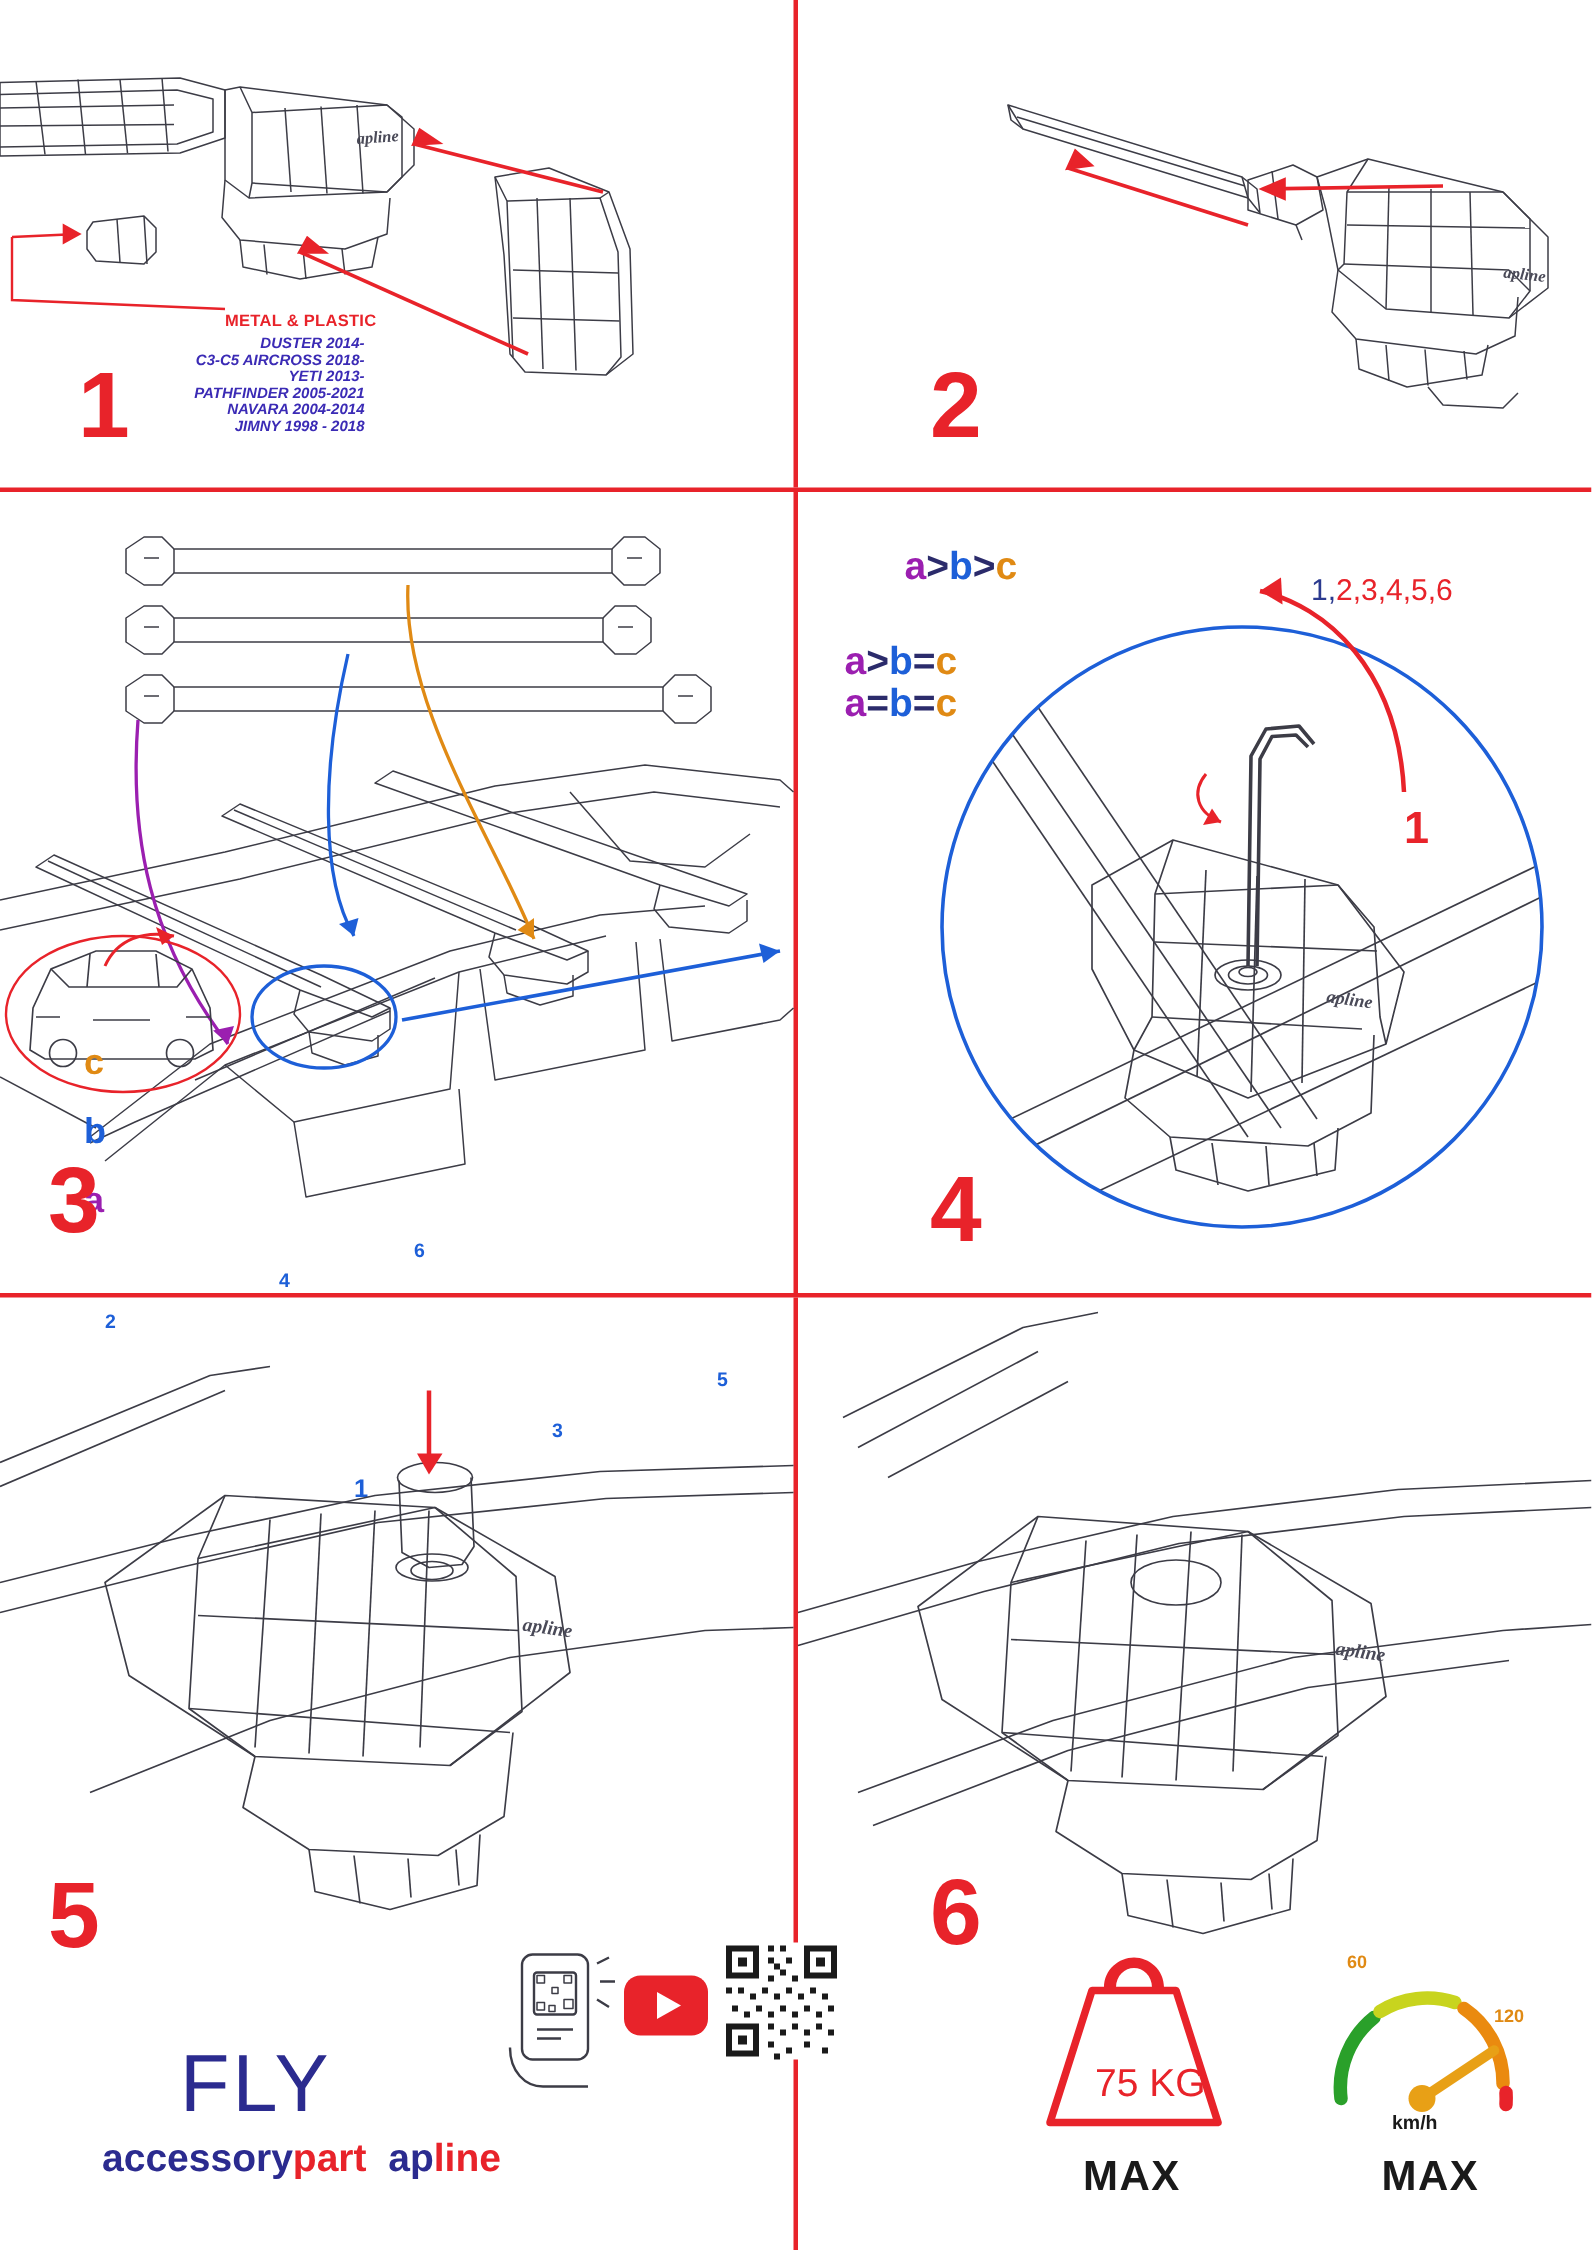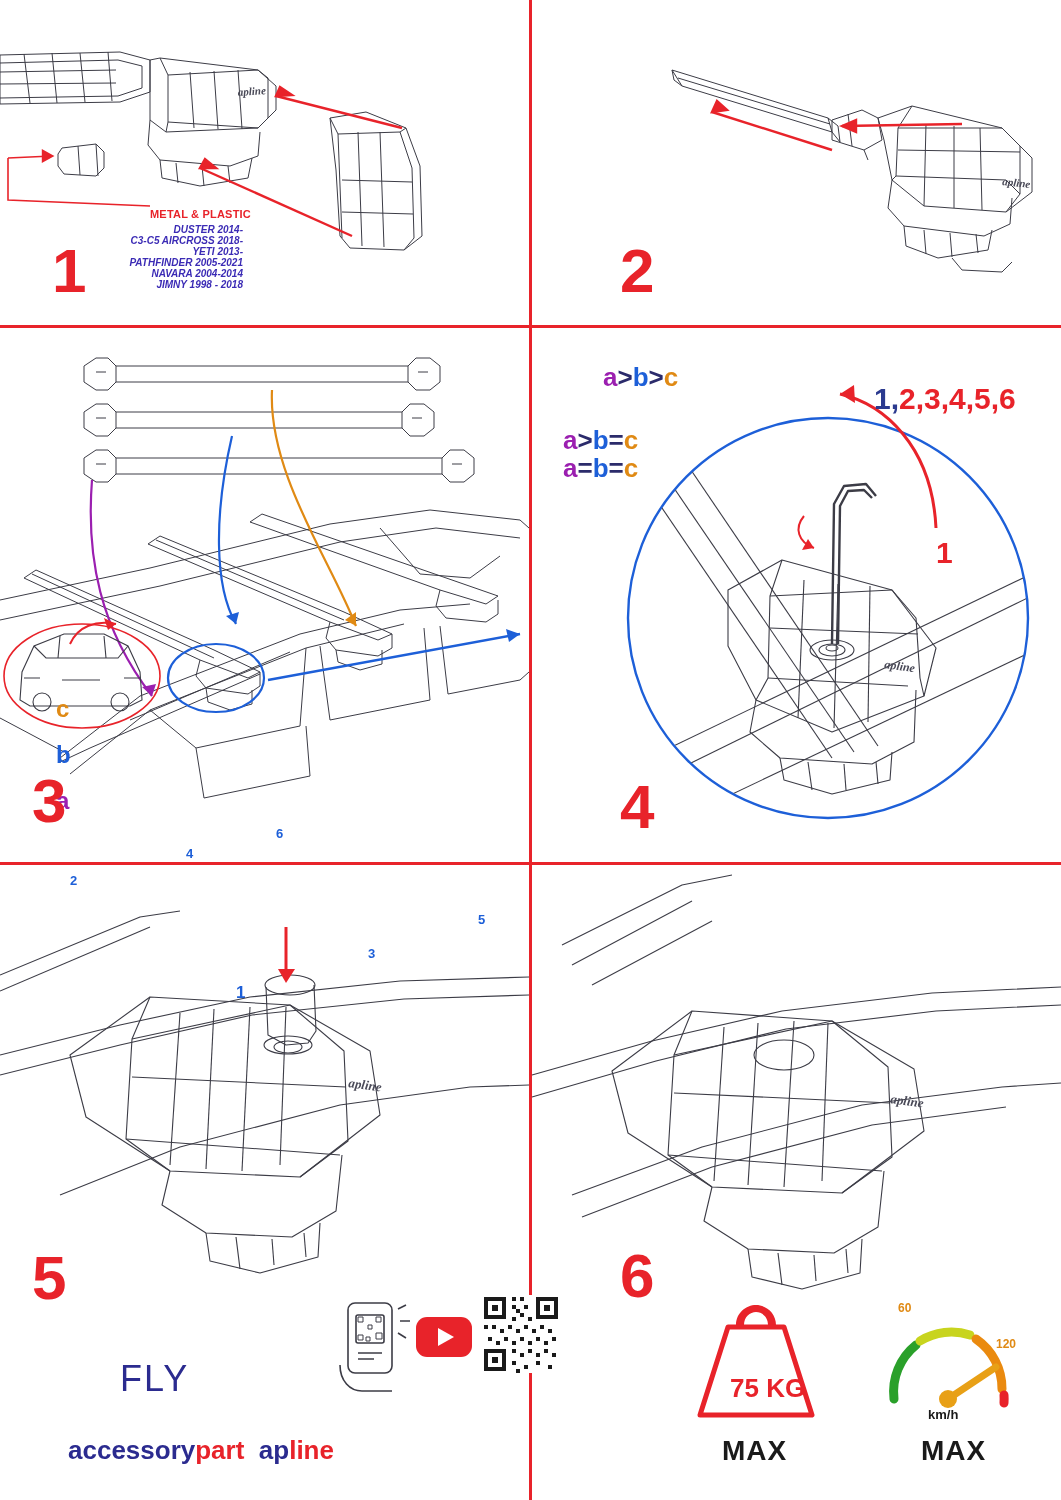--- a/index.html
+++ b/index.html
@@ -32,39 +32,39 @@
   .abc{position:absolute;font-weight:700;font-size:26px;line-height:1;}
   .abc .a{color:#9b1fb0;}
   .abc .b{color:#1d5fd8;}
   .abc .c{color:#e08a14;}
   .abc .op{color:#2b2b6b;}
 
   .lbl-a{position:absolute;color:#9b1fb0;font-weight:700;font-size:24px;}
   .lbl-b{position:absolute;color:#1d5fd8;font-weight:700;font-size:24px;}
   .lbl-c{position:absolute;color:#e08a14;font-weight:700;font-size:24px;}
 
-  .seq{position:absolute;font-weight:700;font-size:30px;line-height:1;}
+  .seq{position:absolute;font-weight:400;font-size:20px;line-height:1;}
   .seq .s1{color:#2b3a8f;}
   .seq .s2{color:#e8232a;}
 
   .callout{position:absolute;color:#1d5fd8;font-weight:700;font-size:15px;}
   .callout.red{color:#e8232a;font-size:30px;}
 
   .brandfly{
-    position:absolute;color:#2b2b8f;font-weight:400;font-size:36px;letter-spacing:2px;
+    position:absolute;color:#2b2b8f;font-weight:400;font-size:54px;letter-spacing:2px;
     font-family:"Liberation Sans", sans-serif;
   }
   .brandline{position:absolute;font-size:26px;font-weight:700;}
   .brandline .w1{color:#2b2b8f;}
   .brandline .w2{color:#e8232a;}
   .brandline .w4{color:#2b2b8f;}
   .brandline .w5{color:#e8232a;}
 
   .maxlabel{position:absolute;color:#1a1a1a;font-weight:700;font-size:28px;letter-spacing:1px;}
-  .kgtext{position:absolute;color:#e8232a;font-weight:700;font-size:26px;}
+  .kgtext{position:absolute;color:#e8232a;font-weight:400;font-size:26px;}
   .kmh{position:absolute;color:#1a1a1a;font-size:13px;font-weight:700;}
   .gspeed{position:absolute;color:#e08a14;font-size:12px;font-weight:700;text-align:center;}
 
   .tinylbl{position:absolute;color:#1d5fd8;font-weight:700;font-size:13px;}
   .logotext{
     font-family:"Liberation Serif", serif;font-style:italic;font-weight:700;
     fill:#4a4a58;
   }
 </style>
 </head>
@@ -450,21 +450,21 @@
           <rect x="70" y="58" width="4" height="4"></rect>
         <rect x="30" y="66" width="4" height="4"></rect>
           <rect x="42" y="70" width="4" height="4"></rect>
           <rect x="54" y="66" width="4" height="4"></rect>
         <rect x="66" y="70" width="4" height="4"></rect>
           <rect x="34" y="74" width="4" height="4"></rect>
       </g>
     </svg>
     <div class="stepnum" style="left:32px;top:382px;font-size:62px;">5</div>
     <div class="brandfly" style="left:120px;top:493px;">FLY</div>
-    <div class="brandline" style="left:68px;top:570px;">
+    <div class="brandline" style="left:68px;top:558px;">
       <span class="w1">accessory</span><span class="w2">part</span>&nbsp;&nbsp;<span class="w4">ap</span><span class="w5">line</span>
     </div>
   </div>
 
   <div class="panel" style="left:532px;top:865px;width:529px;height:635px;">
     <svg width="529" height="635" viewBox="0 0 529 635">
       <g fill="none" stroke="#3c3c46" stroke-width="1.1" stroke-linejoin="round">
         <path d="M30 80 L150 20 L200 10"></path>
         <path d="M40 100 L160 36"></path>
         <path d="M60 120 L180 56"></path>

